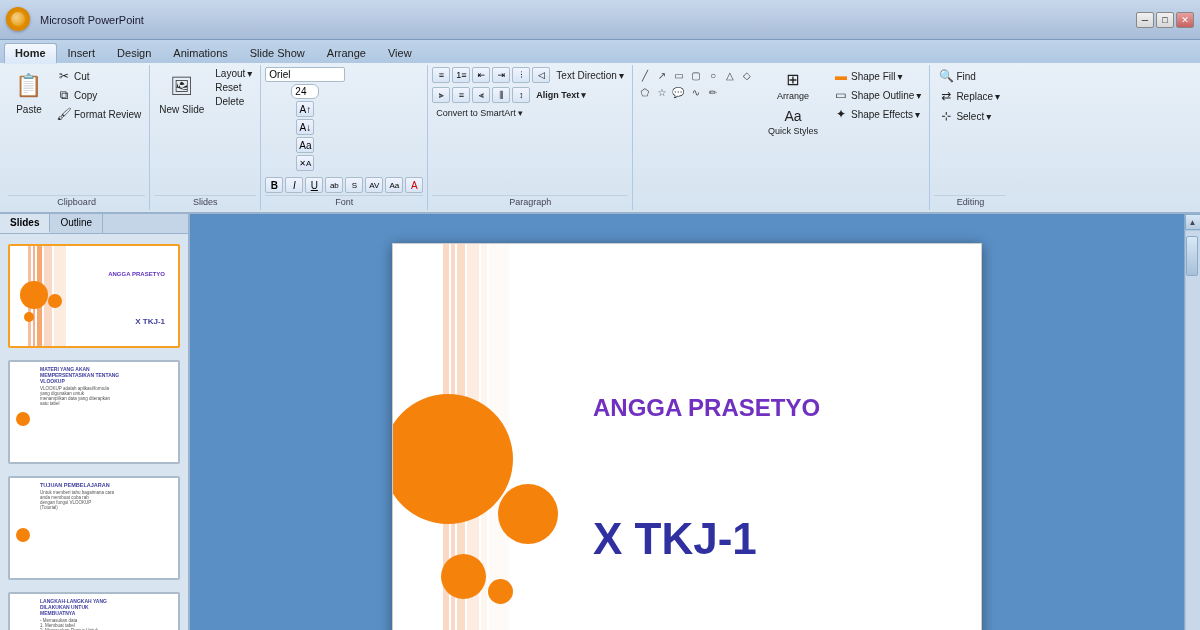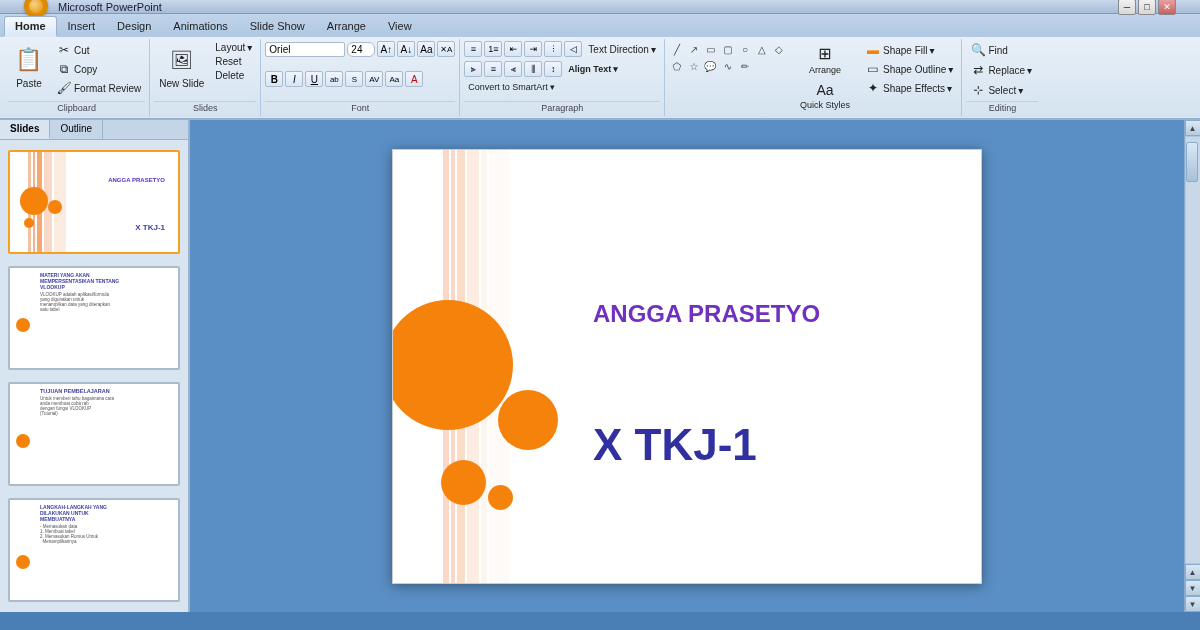--- a/index.html
+++ b/index.html
@@ -1,42 +1,42 @@
 <!DOCTYPE html>
 <html><head>
   <meta charset="utf-8">
   <style>
     * { margin: 0; padding: 0; box-sizing: border-box; }
     body { width: 1200px; height: 630px; overflow: hidden; font-family: 'Segoe UI', Tahoma, Geneva, Verdana, sans-serif; background: #4a7fb5; font-size: 11px; }
 
     
     .title-bar {
-      height: 14px;
+      height: 40px;
       background: linear-gradient(to bottom, #c8d8ec, #a8bcd8);
       display: flex;
       align-items: center;
-      padding: 0 24px;
+      padding: 0 6px;
       border-bottom: 1px solid #7a9abf;
     }
     .title-bar-text { font-size: 11px; color: #1a1a2e; margin-left: 6px; }
     .title-bar-controls { margin-left: auto; display: flex; gap: 2px; }
     .title-btn { width: 18px; height: 16px; border: 1px solid #888; border-radius: 2px; cursor: pointer; display: flex; align-items: center; justify-content: center; font-size: 9px; }
     .title-btn.minimize { background: linear-gradient(to bottom, #f0f0f0, #d8d8d8); }
     .title-btn.maximize { background: linear-gradient(to bottom, #f0f0f0, #d8d8d8); }
     .title-btn.close { background: linear-gradient(to bottom, #e8a0a0, #c86060); color: white; }
 
     
     .ribbon-container {
       background: linear-gradient(to bottom, #dce9f8, #c5d8ef);
       border-bottom: 2px solid #9ab2cc;
     }
 
     .tab-bar {
       display: flex;
-      align-items: flex-start;
+      align-items: center;
       padding: 2px 0 0 4px;
       height: 22px;
       background: linear-gradient(to bottom, #c0d4ea, #b0c8e2);
     }
     .office-btn {
       width: 24px; height: 24px;
       background: radial-gradient(circle, #f0a000, #d07800);
       border-radius: 50%;
       margin-right: 4px;
       margin-bottom: 2px;
@@ -145,21 +145,22 @@
       flex-direction: column;
       gap: 1px;
       justify-content: center;
     }
 
     
     .font-row {
       display: flex;
       align-items: center;
       gap: 2px;
-      margin-bottom: 12px;
+      margin-bottom: 4px;
+      flex-direction: column;
     }
     .font-input {
       border: 1px solid #aabbcc;
       background: white;
       padding: 1px 3px;
       font-size: 10px;
       border-radius: 2px;
     }
     .font-name { width: 80px; }
     .font-size { width: 28px; border-radius: 6px; }

